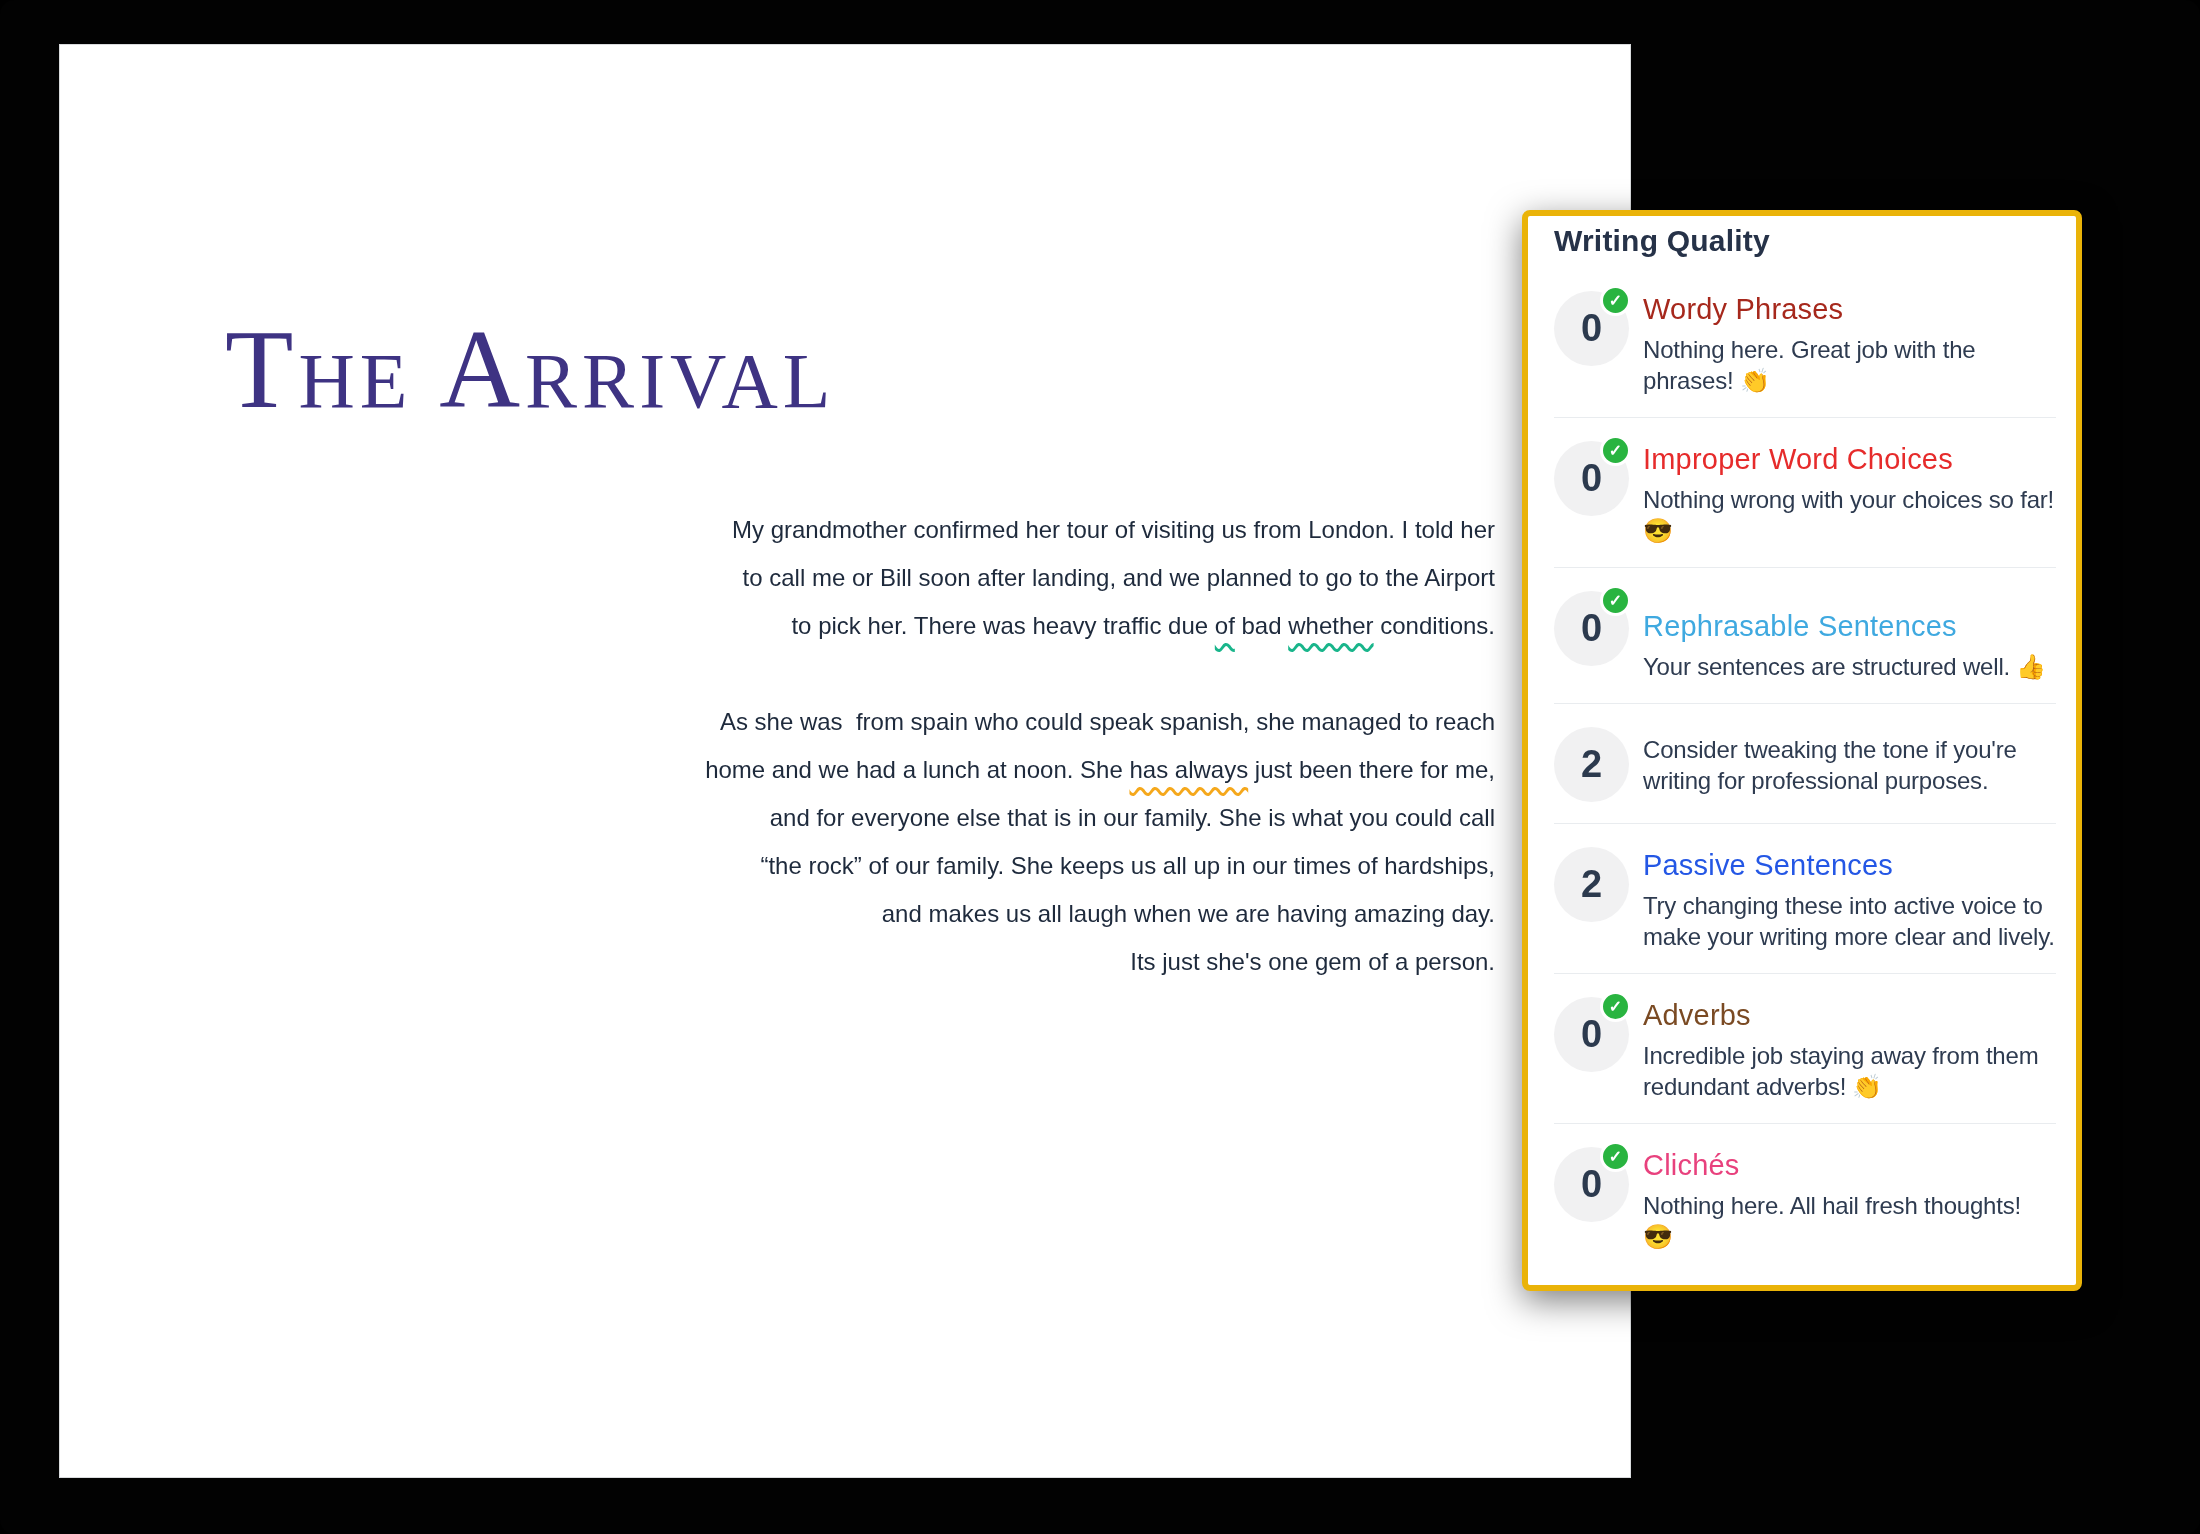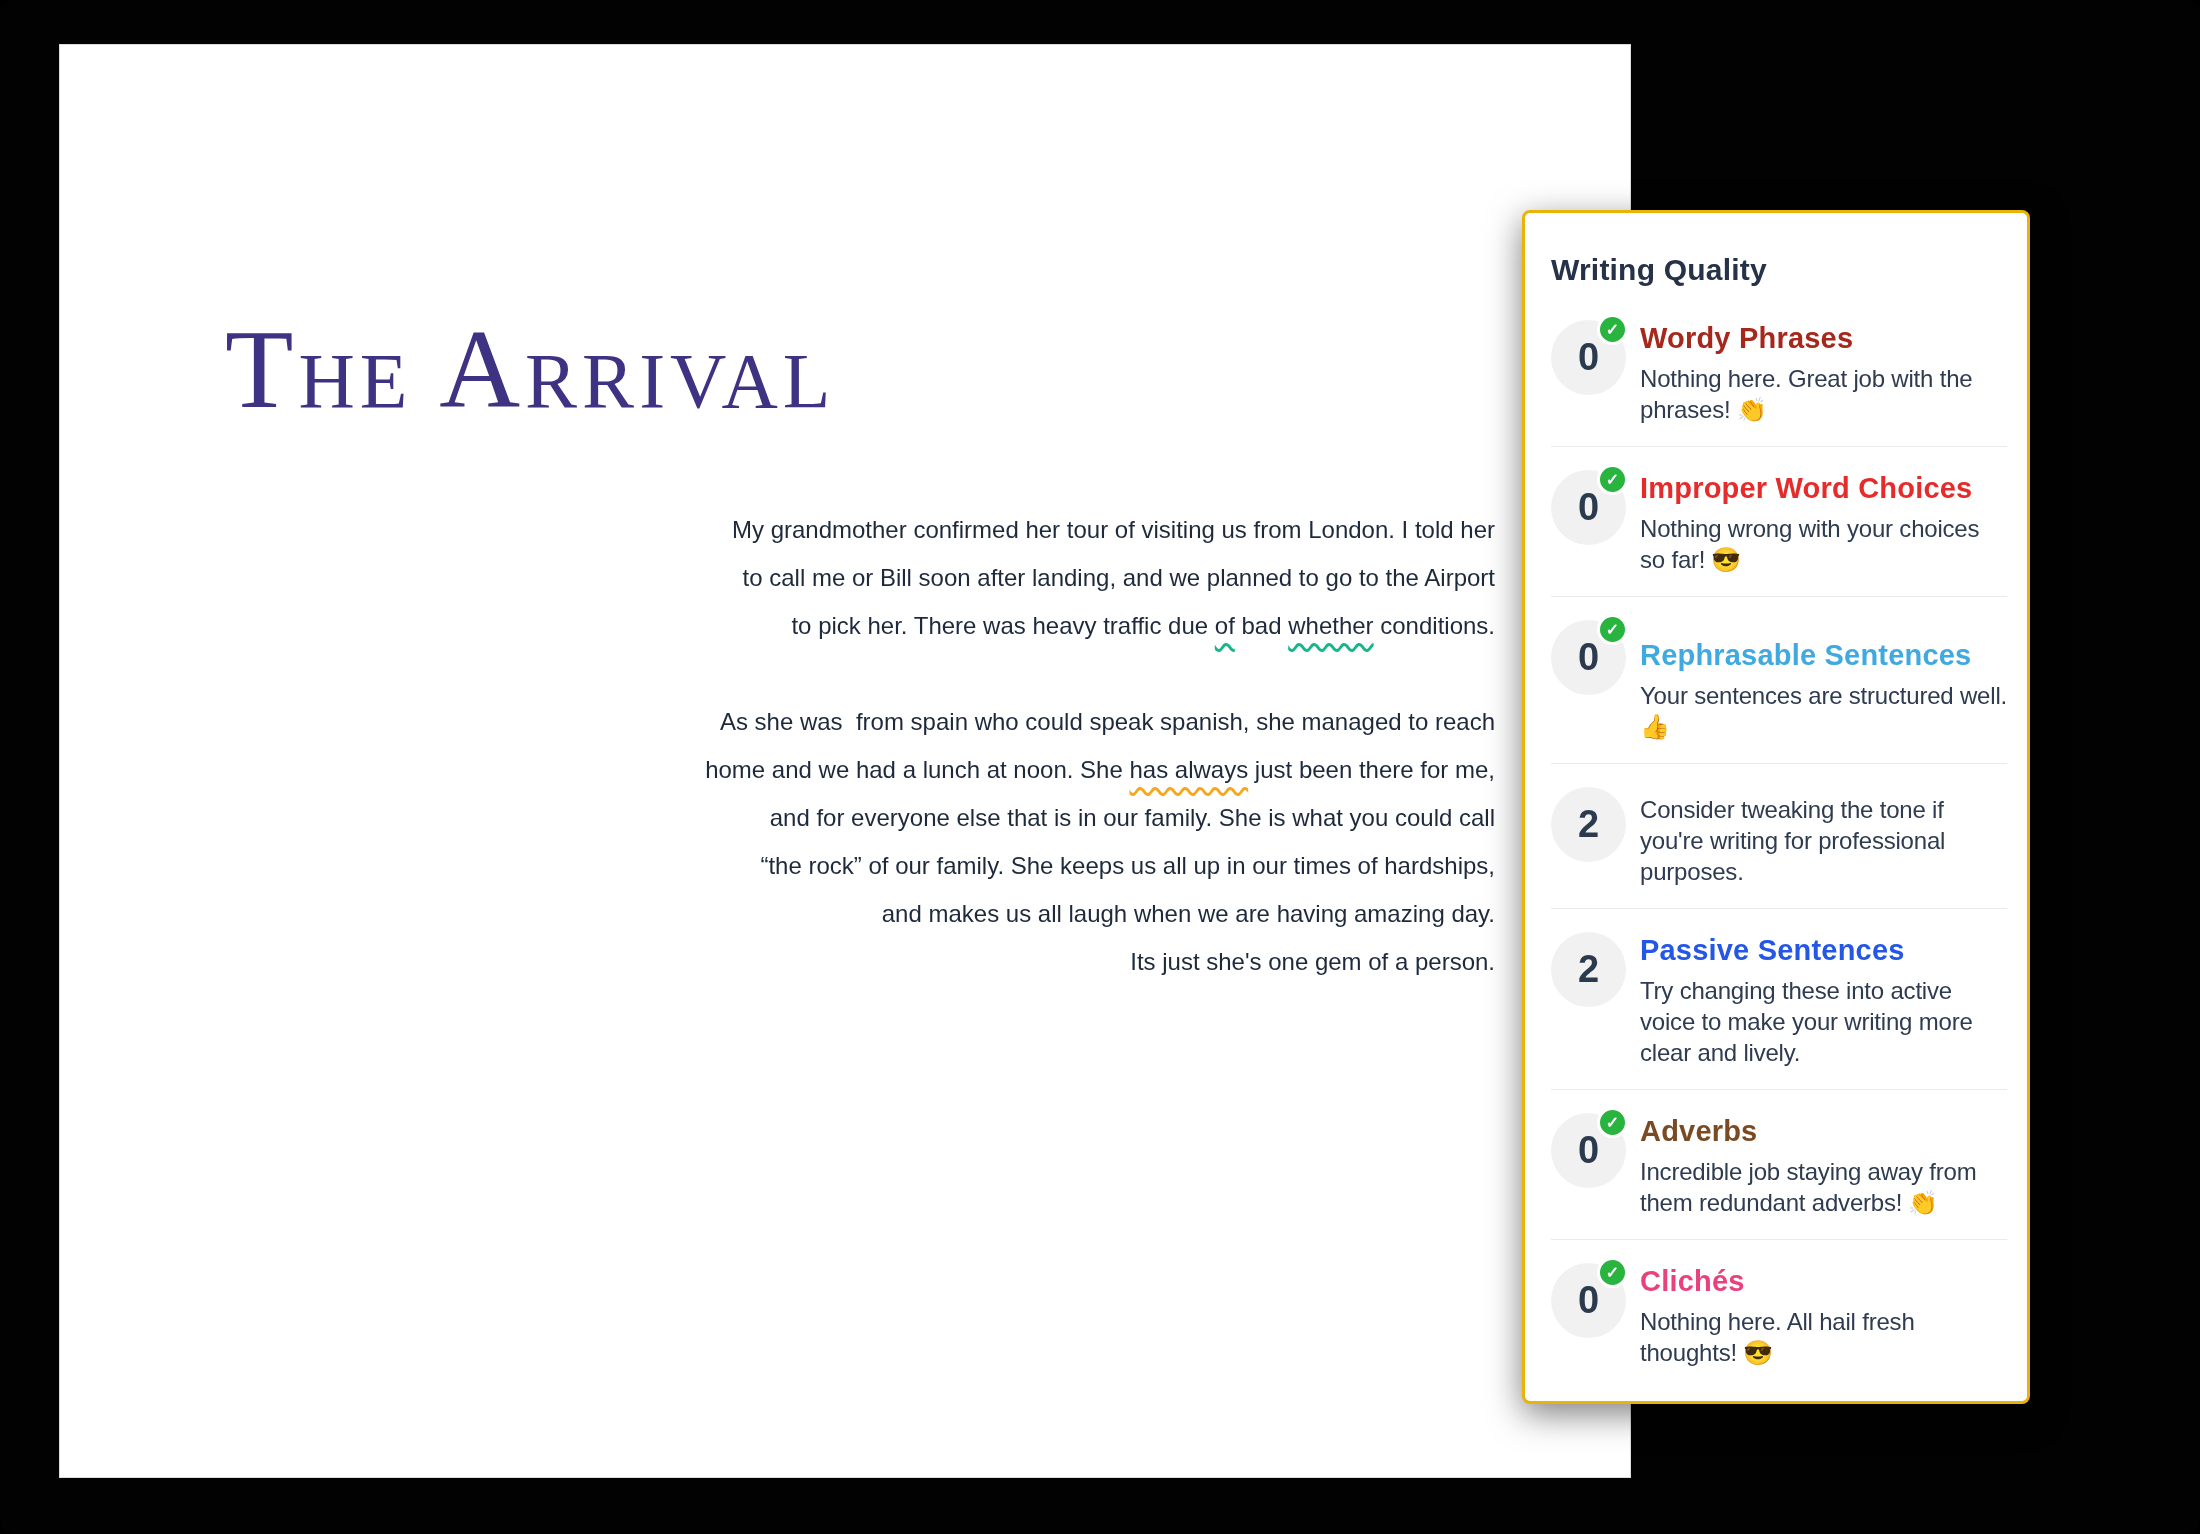--- a/index.html
+++ b/index.html
@@ -29,23 +29,23 @@
   .mark{
     text-decoration-line:underline;
     text-decoration-style:wavy;
     text-decoration-thickness:2.5px;
     text-underline-offset:9px;
     text-decoration-skip-ink:none;
     cursor:pointer;
   }
   
   .panel{
-    position:absolute;left:1522px;top:210px;width:508px;
-    background:#ffffff;border:3px solid #eab308;border-radius:8px;
-    box-sizing:border-box;padding:40px 20px 12px 26px;
+    position:absolute;left:1522px;top:210px;width:560px;
+    background:#ffffff;border:6px solid #eab308;border-radius:8px;
+    box-sizing:border-box;padding:8px 20px 12px 26px;
     box-shadow:0 10px 34px rgba(0,0,0,0.5);
   }
   .panel-title{
     margin:0 0 10px 0;font-size:30px;font-weight:bold;color:#263248;
     letter-spacing:0.2px;
   }
   .quality-item{
     display:flex;align-items:flex-start;gap:14px;
     padding:21px 0 21px 0;border-top:1px solid #e9ecef;cursor:pointer;
   }
@@ -57,21 +57,21 @@
     font-size:38px;font-weight:bold;color:#2c3a4e;
   }
   .check-badge{
     position:absolute;top:-6px;right:-2px;width:25px;height:25px;
     border-radius:50%;background:#29b440;border:3px solid #ffffff;
     color:#ffffff;font-size:16px;font-weight:bold;
     display:flex;align-items:center;justify-content:center;
   }
   .item-text{flex:1;min-width:0;padding-top:2px;}
   .item-title{
-    margin:0;font-size:29px;font-weight:bold;letter-spacing:0.2px;line-height:36px;
+    margin:0;font-size:29px;font-weight:normal;letter-spacing:0.2px;line-height:36px;
   }
   .item-desc{
     margin:7px 0 0 0;font-size:24px;line-height:31px;color:#2e3b50;
     letter-spacing:-0.2px;
   }
 </style>
 </head>
 <body>
 
 <div class="canvas">

